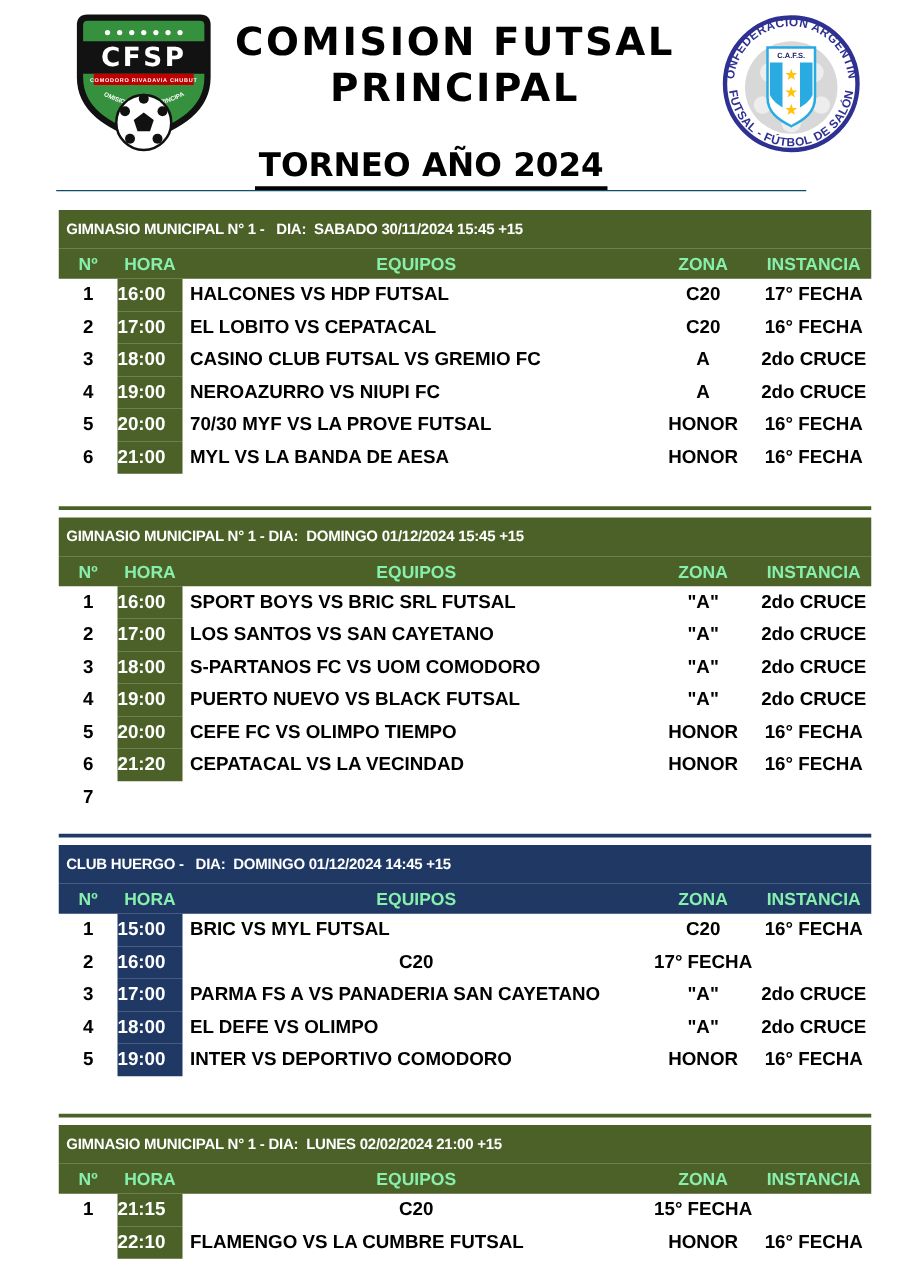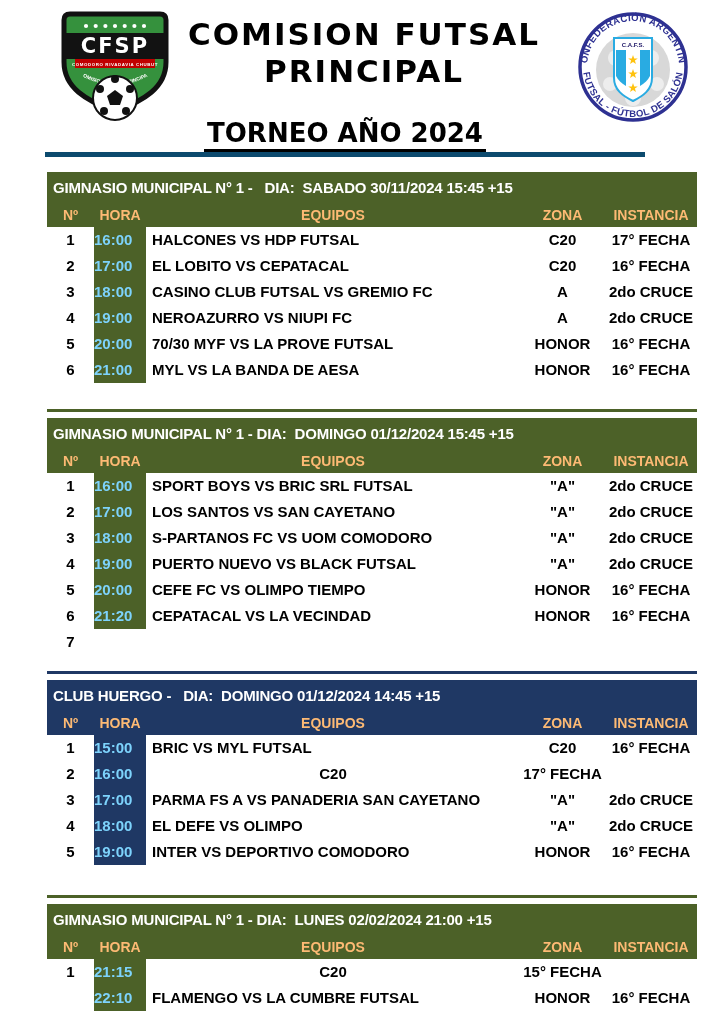--- a/index.html
+++ b/index.html
@@ -5,45 +5,45 @@
   html,body{margin:0;padding:0;background:#fff;}
   .page{position:relative;width:728px;height:1024px;background:#fff;overflow:hidden;
         font-family:"Liberation Sans",sans-serif;color:#000;
         --green:#4C6128;--navy:#1F3864;--red:#C00000;}
   
   .header{position:relative;height:112px;}
   .logo-left{position:absolute;left:56px;top:10px;width:118px;height:112px;}
   .logo-right{position:absolute;left:568px;top:8px;width:130px;height:120px;}
   .main-title{text-align:center;padding-top:16px;font-family:"DejaVu Sans",sans-serif;
               font-weight:bold;font-size:31px;letter-spacing:2px;line-height:1.18;}
-  .torneo-wrap{margin:6px 0 0 45px;width:600px;border-bottom:5px solid #0c4a6e;
+  .torneo-wrap{margin:6px 0 0 45px;width:600px;border-bottom:1px solid #0c4a6e;
                text-align:center;padding-bottom:4px;}
   .torneo{font-family:"DejaVu Sans",sans-serif;font-weight:bold;font-size:26px;
           border-bottom:3px solid #000;padding:0 3px 1px;}
   
   .content{margin-left:47px;width:650px;}
   .table-section{margin-top:15px;}
   .table-section:nth-of-type(2){margin-top:26px;}
   .table-section:nth-of-type(3){margin-top:16px;}
   .table-section:nth-of-type(4){margin-top:30px;}
   .topline{height:3px;margin-bottom:6px;}
   .green .topline{background:var(--green);}
   .navy  .topline{background:var(--navy);}
-  .titlebar{height:31px;line-height:31px;color:#fff;font-weight:bold;font-size:15px;
+  .titlebar{height:31px;line-height:31px;color:#fff;font-weight:bold;font-size:12px;
             letter-spacing:-0.2px;padding-left:6px;white-space:pre;box-sizing:border-box;}
   .green .titlebar{background:var(--green);}
   .navy  .titlebar{background:var(--navy);}
   .grid{display:grid;grid-template-columns:47px 52px 374px 85px 92px;}
-  .cols{height:24px;line-height:24px;color:#fdba74;font-weight:bold;font-size:14px;}
+  .cols{height:24px;line-height:24px;color:#86efac;font-weight:bold;font-size:14px;}
   .green .cols{background:var(--green);}
   .navy  .cols{background:var(--navy);}
   .cols div{text-align:center;}
   .row{height:26px;line-height:26px;font-weight:bold;font-size:15px;}
   .row .num{text-align:center;}
-  .row .hora{text-align:right;padding-right:23px;color:#7dd3fc;box-sizing:border-box;}
+  .row .hora{text-align:right;padding-right:23px;color:#ffffff;box-sizing:border-box;}
   .green .row .hora.filled{background:var(--green);}
   .navy  .row .hora.filled{background:var(--navy);}
   .row .equipos{padding-left:6px;white-space:nowrap;overflow:hidden;}
   .row .zona,.row .instancia{text-align:center;}
 </style>
 </head>
 <body>
 
 <div class="page" style="--green: #4C6128; --navy: #1F3864; --red: #C00000;">
 

